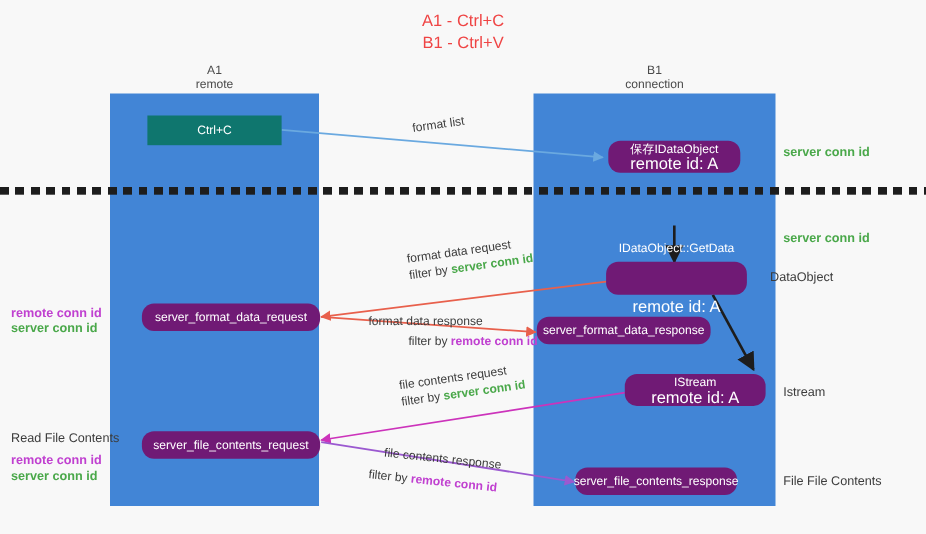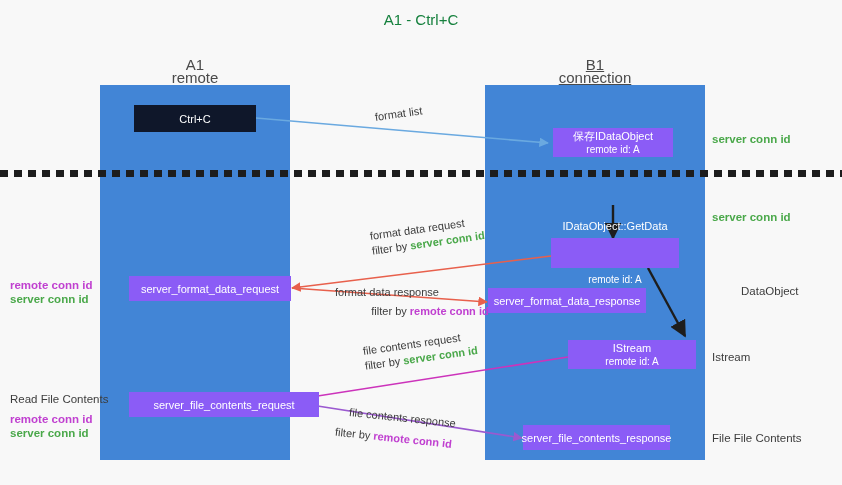--- a/index.html
+++ b/index.html
@@ -16,33 +16,33 @@
     overflow: hidden;
   }
   .abs { position: absolute; }
 
   
   #title {
     left: 0; top: 10px;
     width: 842px;
     text-align: center;
     font-size: 15px;
-    color: #15803d;
+    color: #ef4444;
     line-height: 20px;
   }
 
   
   .col-header {
     text-align: center;
-    font-size: 15px;
+    font-size: 11px;
     color: #4a4a4a;
     line-height: 13px;
   }
   #hdr-a1 { left: 100px; top: 58px; width: 190px; }
-  #hdr-b1 { left: 485px; top: 58px; width: 220px; text-decoration: underline; }
+  #hdr-b1 { left: 485px; top: 58px; width: 220px; }
 
   
   .lane {
     background: #4285d6;
     top: 85px;
     height: 375px;
   }
   #lane-a1 { left: 100px; width: 190px; }
   #lane-b1 { left: 485px; width: 220px; }
 
@@ -63,23 +63,23 @@
     display: flex;
     flex-direction: column;
     align-items: center;
     justify-content: center;
     color: #ffffff;
     font-size: 11px;
     line-height: 14px;
     text-align: center;
     padding: 2px 4px;
   }
-  .node.green  { background: #0f172a; }
-  .node.orange { background: #8b5cf6; }
-  .node .l2 { font-size: 10px; }
+  .node.green  { background: #0f766e; }
+  .node.orange { background: #701a75; border-radius: 11px; }
+  .node .l2 { font-size: 15px; }
 
   
   .ann {
     font-size: 11.5px;
     line-height: 14px;
     color: #3c3c3c;
   }
   .green-t  { color: #4aa84a; font-weight: bold; }
   .purple-t { color: #c040d0; font-weight: bold; }
   .plain-t  { color: #3c3c3c; }
@@ -101,20 +101,21 @@
     pointer-events: none;
   }
 </style>
 </head>
 <body>
 
 <div id="canvas">
 
   <div class="abs" id="title">
     <div>A1 - Ctrl+C</div>
+    <div>B1 - Ctrl+V</div>
   </div>
 
   <div class="abs col-header" id="hdr-a1">
     <div>A1</div>
     <div>remote</div>
   </div>
   <div class="abs col-header" id="hdr-b1">
     <div>B1</div>
     <div>connection</div>
   </div>
@@ -179,37 +180,37 @@
 
   <div class="abs node orange" style="left:129px; top:276px; width:162px; height:25px;">
     <span class="l1">server_format_data_request</span>
   </div>
 
   <div class="abs node orange" style="left:568px; top:340px; width:128px; height:29px;">
     <span class="l1">IStream</span>
     <span class="l2">remote id: A</span>
   </div>
 
-  <div class="abs node orange" style="left:129px; top:392px; width:190px; height:25px;">
+  <div class="abs node orange" style="left:129px; top:392px; width:162px; height:25px;">
     <span class="l1">server_file_contents_request</span>
   </div>
 
   <div class="abs node orange" style="left:523px; top:425px; width:147px; height:25px;">
     <span class="l1">server_file_contents_response</span>
   </div>
 
   <div class="abs ann" style="left:712px; top:132px;">
     <span class="green-t">server conn id</span>
   </div>
 
   <div class="abs ann" style="left:712px; top:210px;">
     <span class="green-t">server conn id</span>
   </div>
 
-  <div class="abs ann" style="left:741px; top:245px;margin-top:39px;">
+  <div class="abs ann" style="left:700px; top:245px;">
     <span class="plain-t">DataObject</span>
   </div>
 
   <div class="abs ann" style="left:712px; top:350px;">
     <span class="plain-t">Istream</span>
   </div>
 
   <div class="abs ann" style="left:712px; top:431px;">
     <span class="plain-t">File File Contents</span>
   </div>

